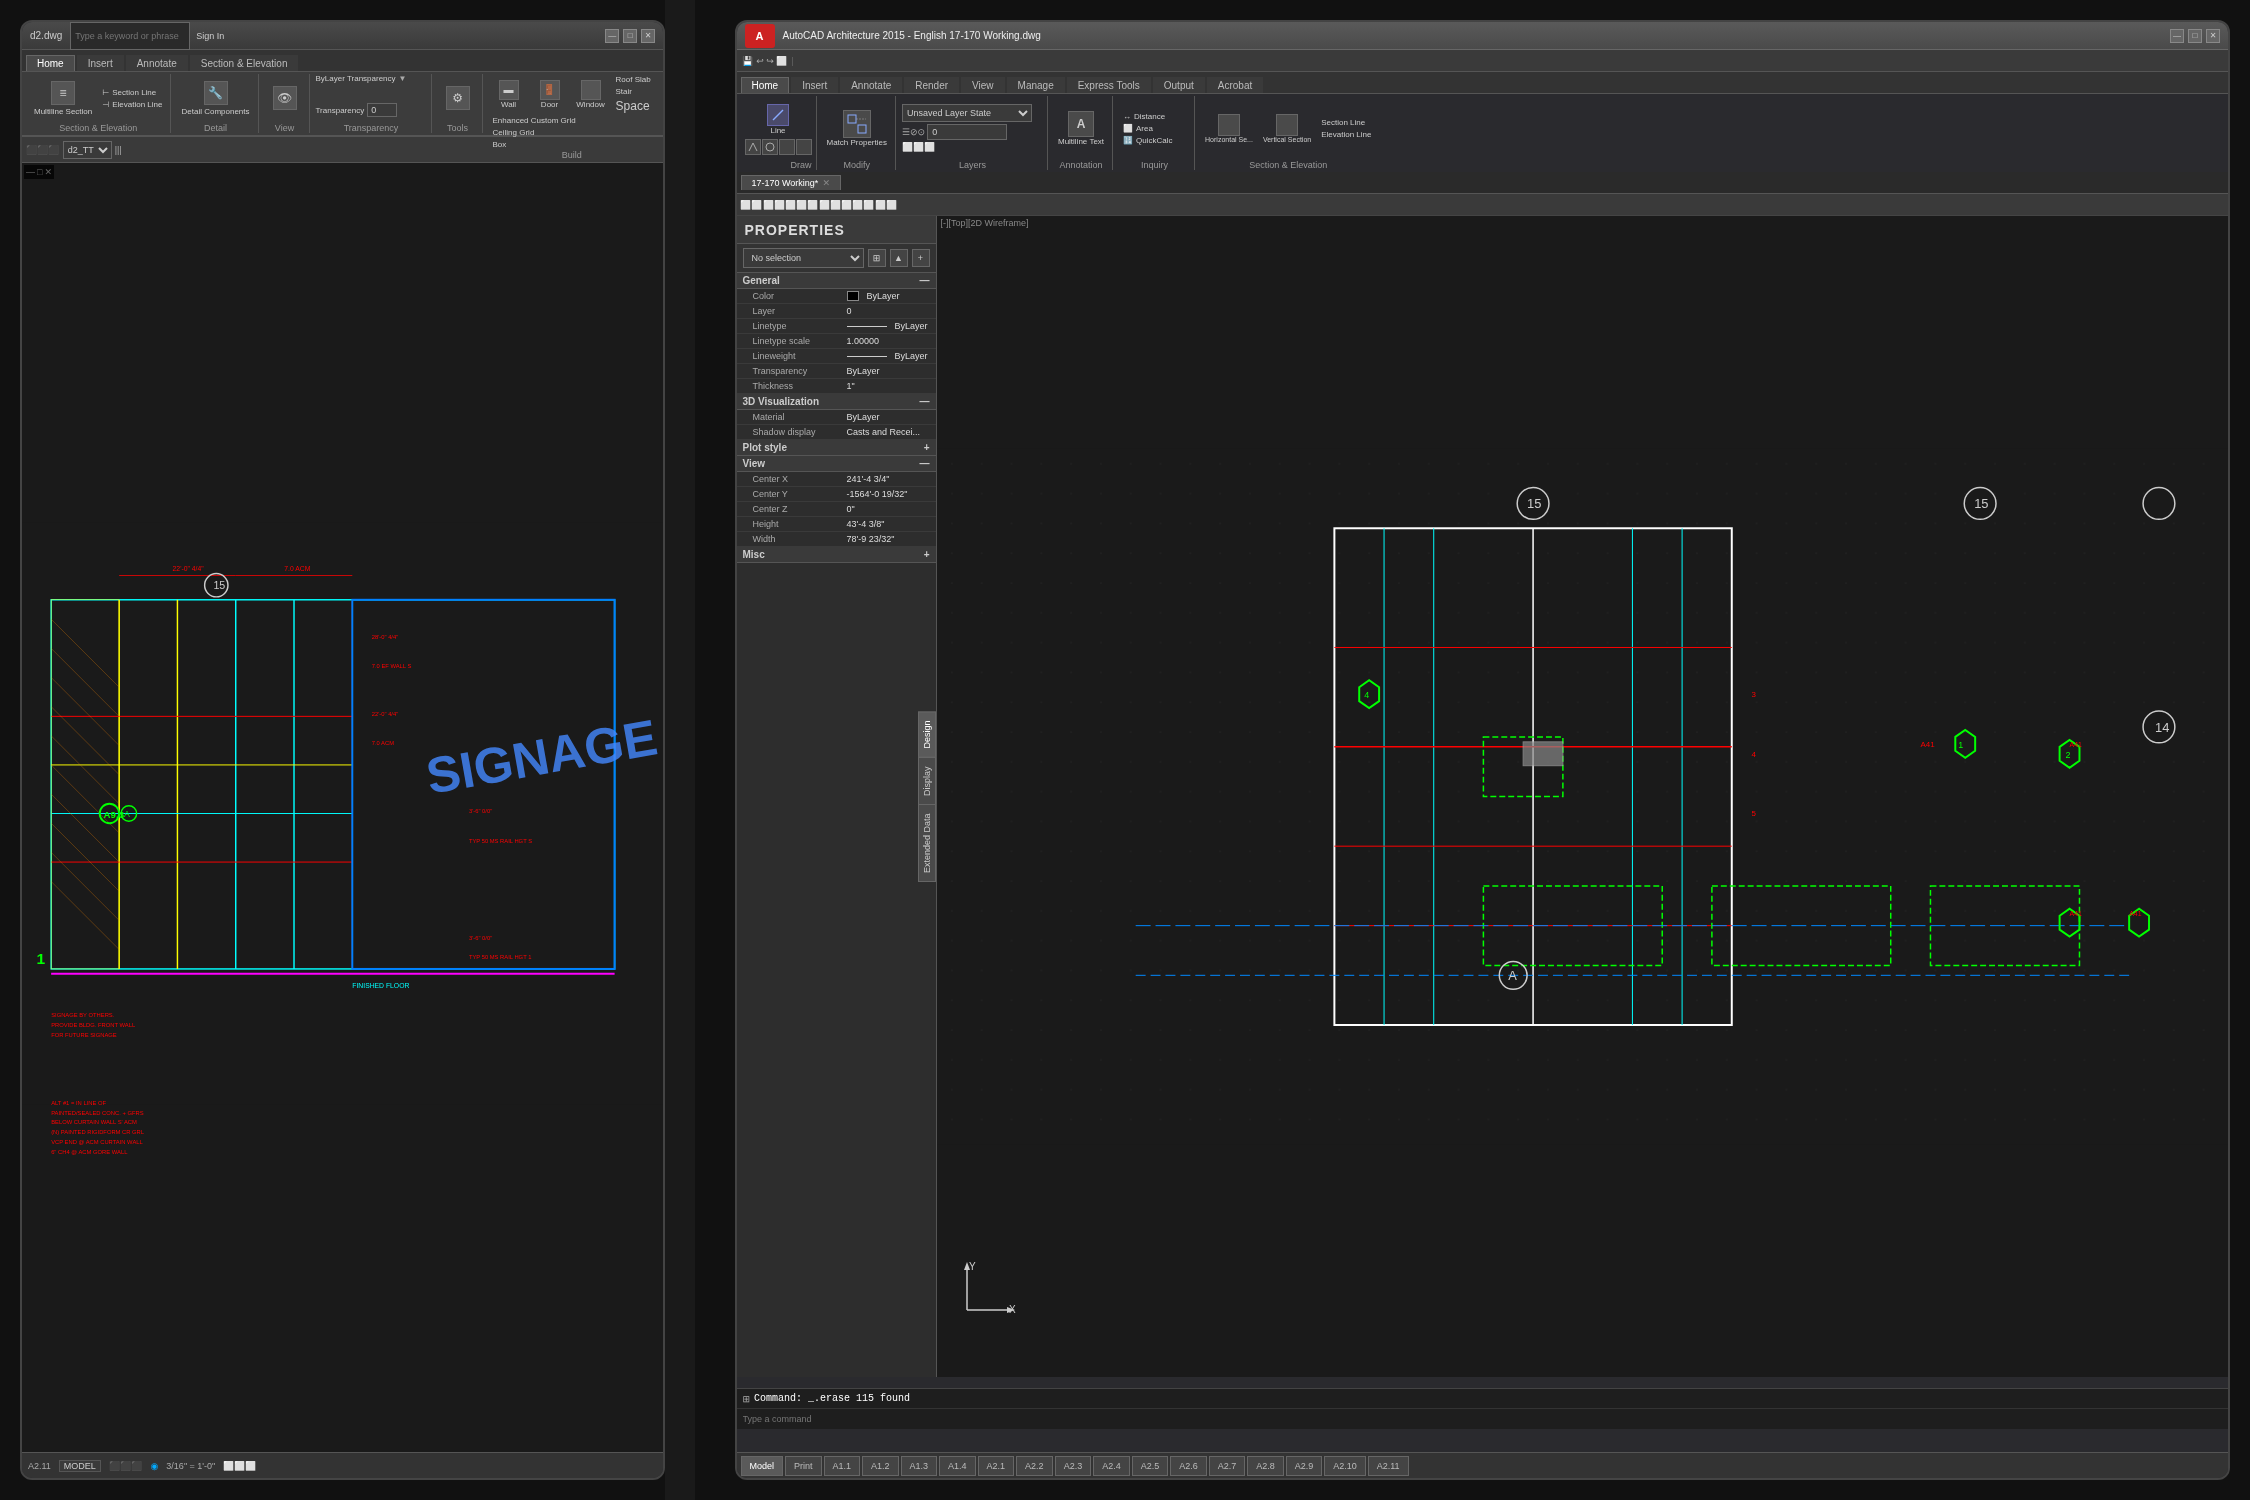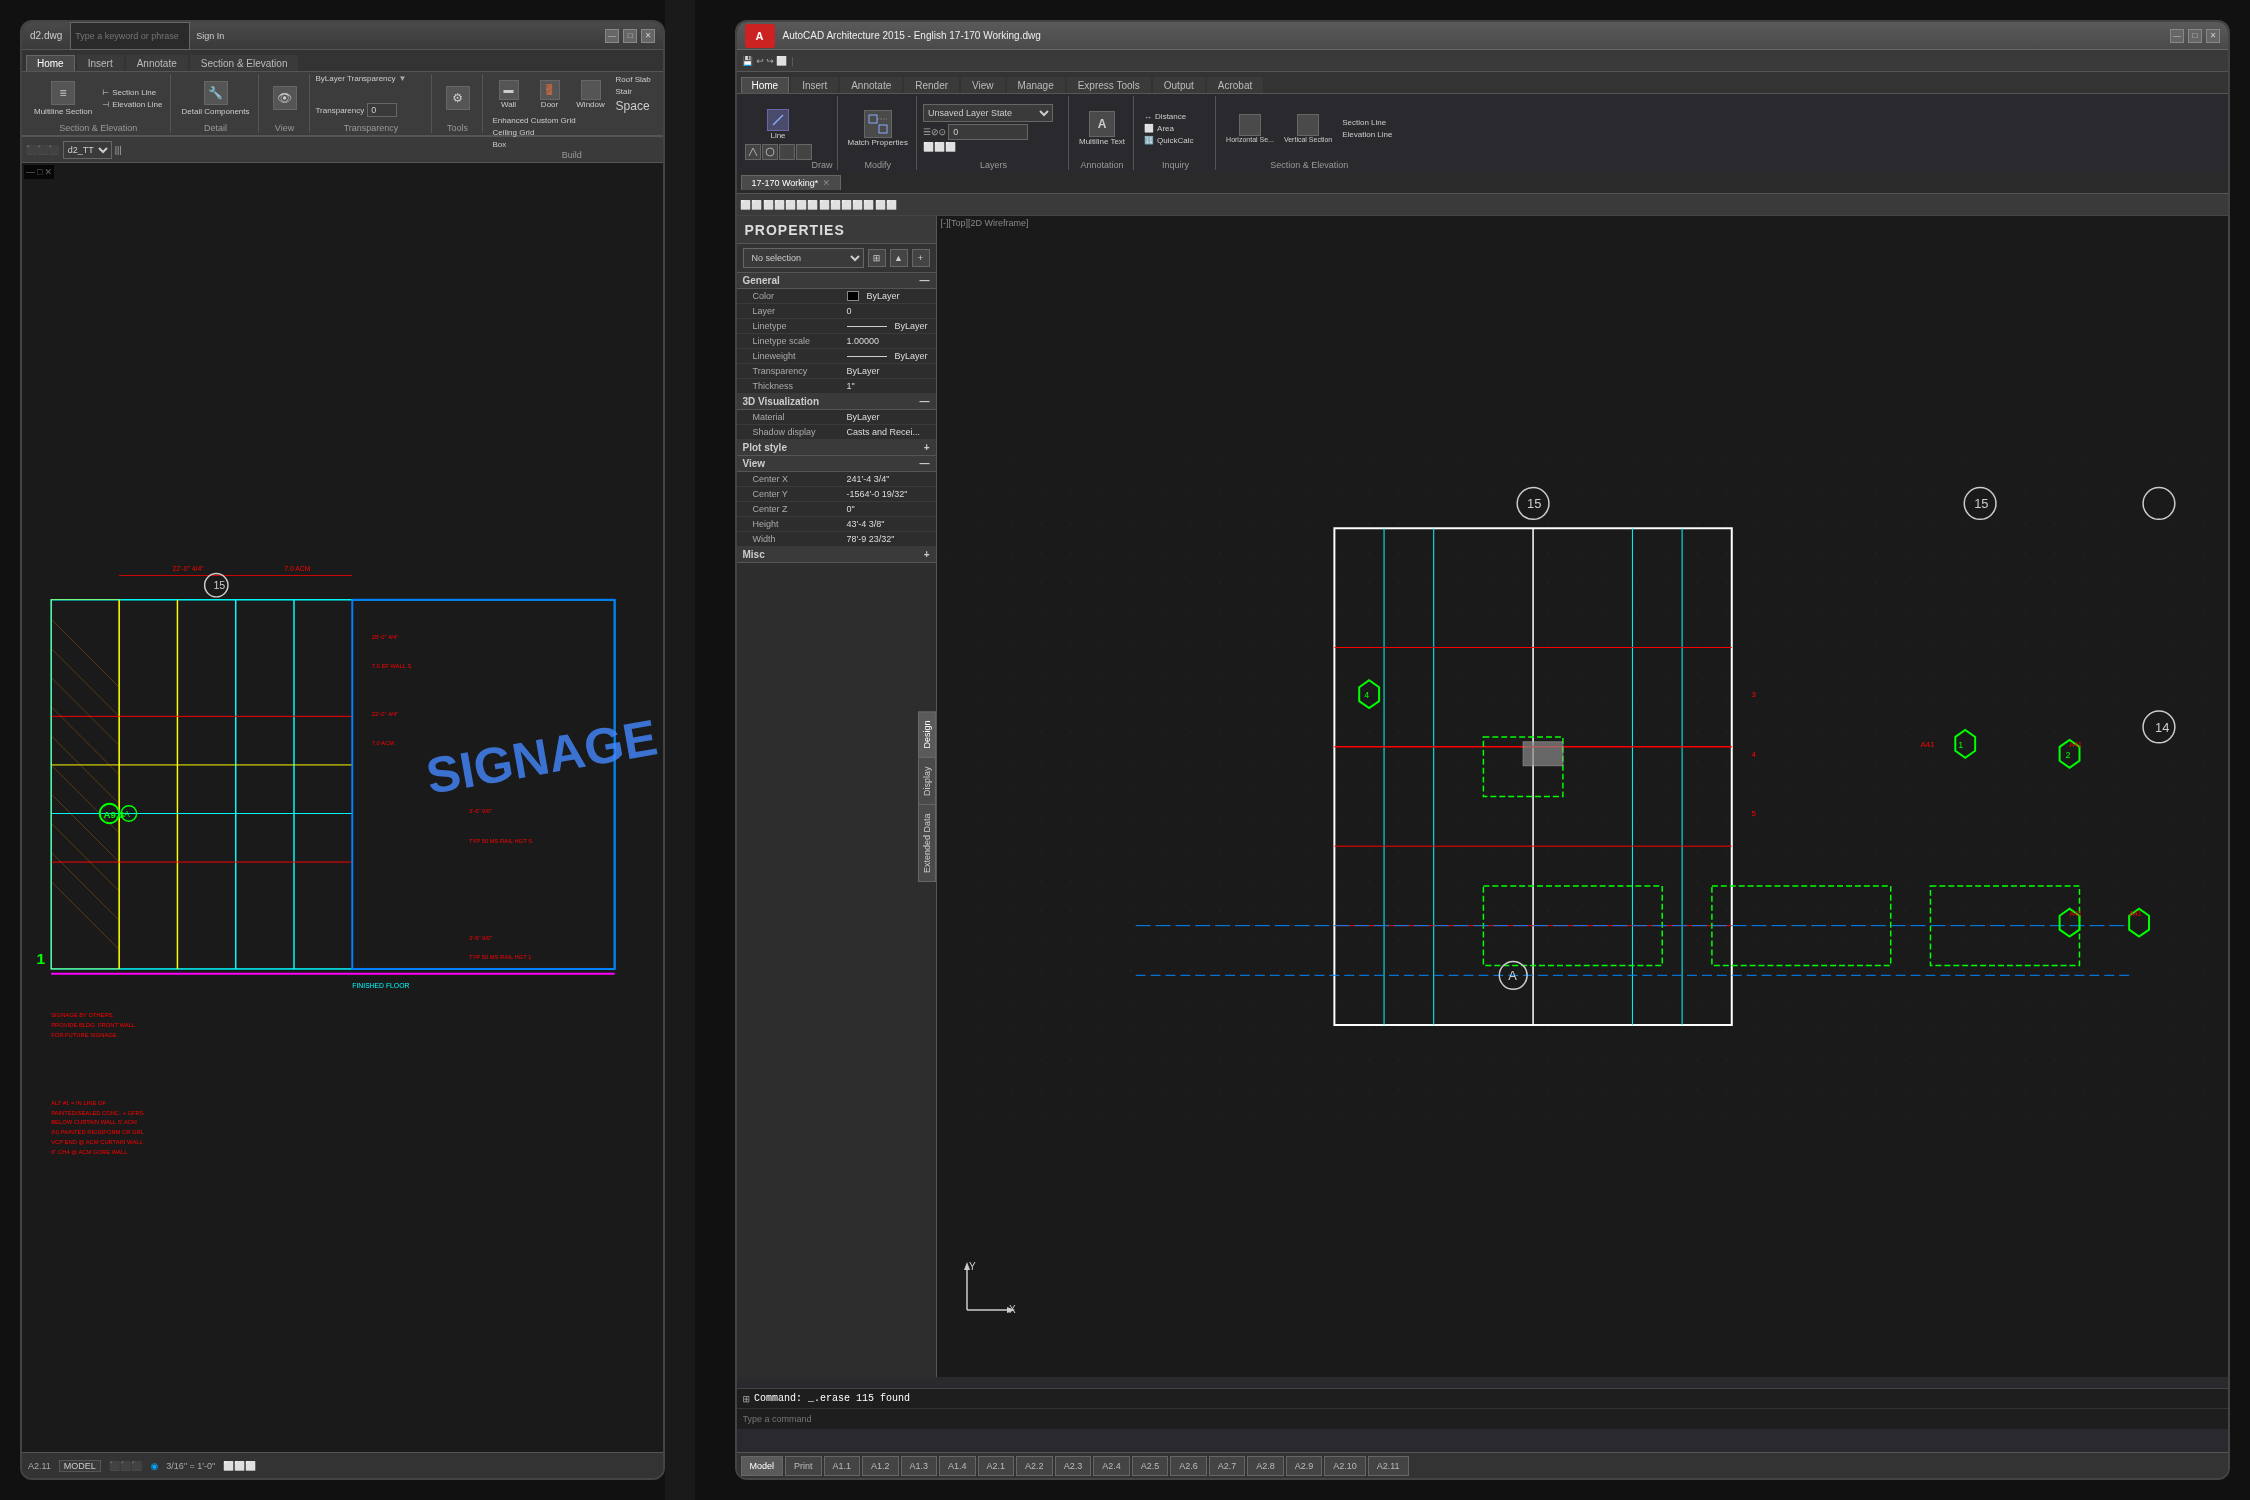--- a/index.html
+++ b/index.html
@@ -651,21 +651,21 @@
       <div class="ribbon-tab">Render</div>
       <div class="ribbon-tab">View</div>
       <div class="ribbon-tab">Manage</div>
       <div class="ribbon-tab">Express Tools</div>
       <div class="ribbon-tab">Output</div>
       <div class="ribbon-tab">Acrobat</div>
     </div>
 
     <div class="right-ribbon-content">
 
-      <div style="display:flex;flex-direction:row;border-right:1px solid #555;padding:0 4px;min-width:50px;">
+      <div style="display:flex;flex-direction:column;border-right:1px solid #555;padding:0 4px;min-width:50px;align-items:flex-end;">
         <div style="flex:1;display:flex;flex-direction:column;align-items:center;justify-content:center;gap:2px;">
           <div style="display:flex;gap:2px;">
             <div class="ribbon-btn" style="min-width:30px;">
               <div style="width:22px;height:22px;background:#4a4a6a;border:1px solid #6666aa;display:flex;align-items:center;justify-content:center;">
                 <svg width="14" height="14">
                   <line x1="2" y1="12" x2="12" y2="2" stroke="#88aaff" stroke-width="1.5"></line>
                 </svg>
               </div>
               <span style="font-size:8px;color:#ccc;">Line</span>
             </div>

